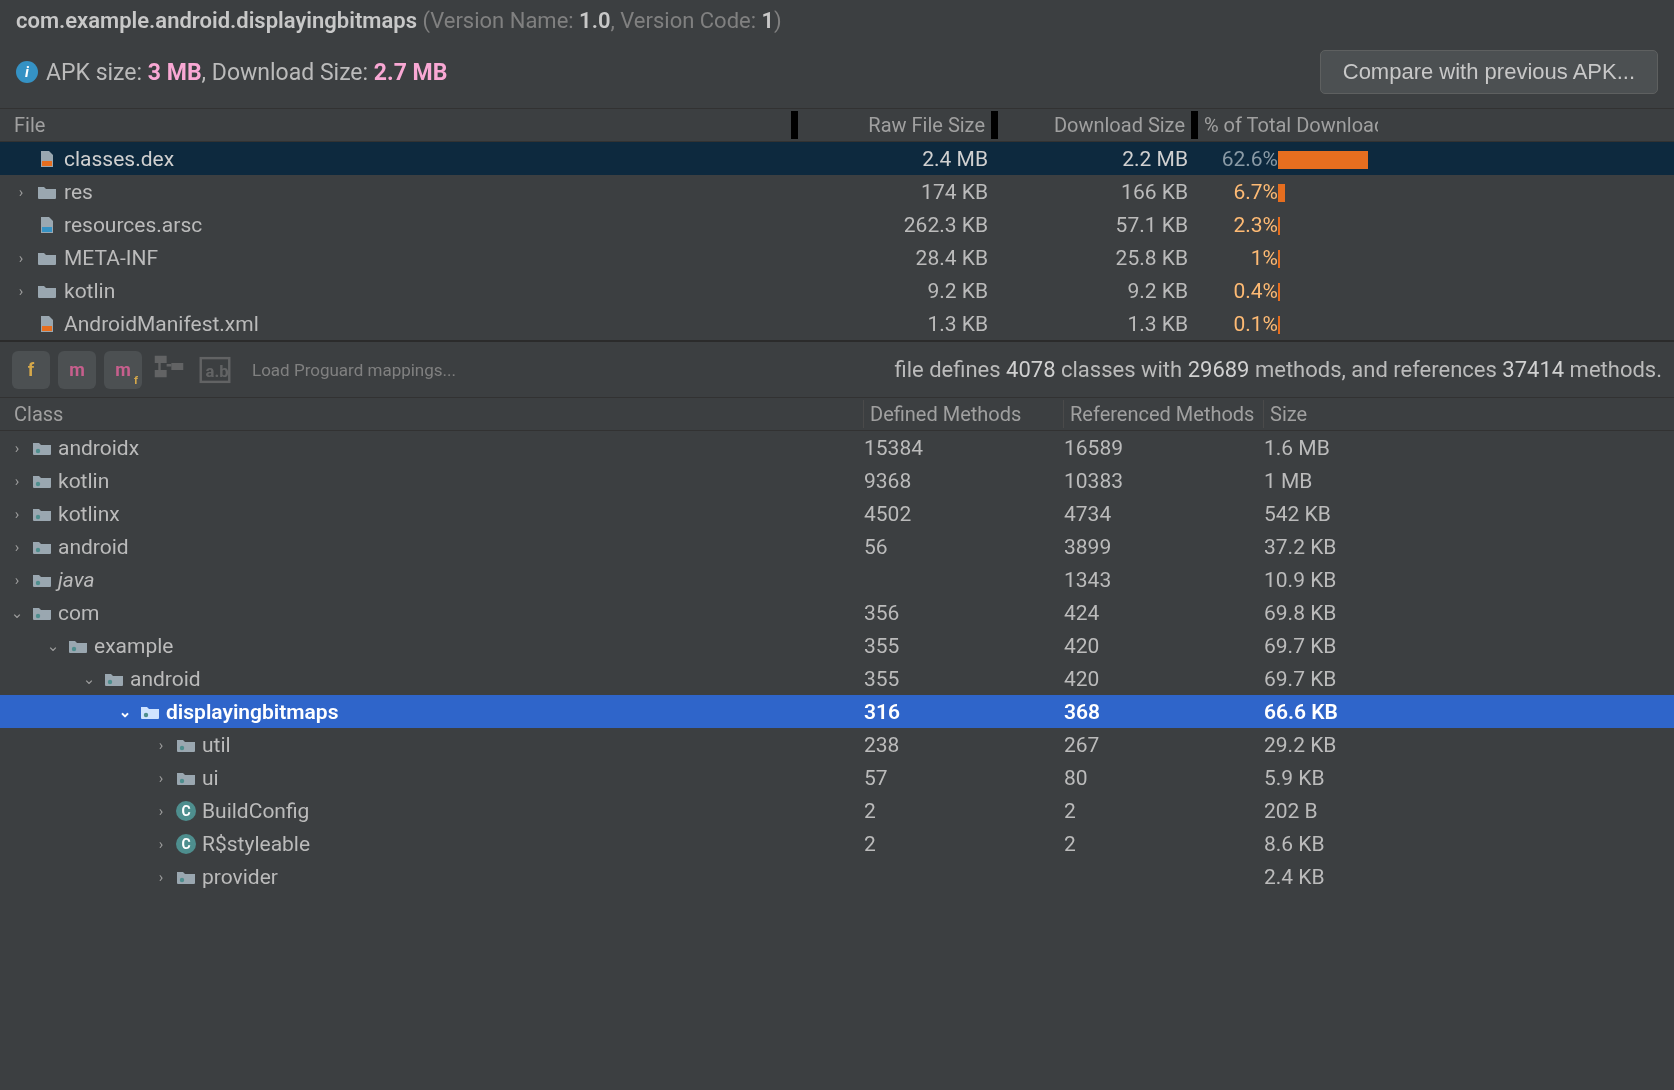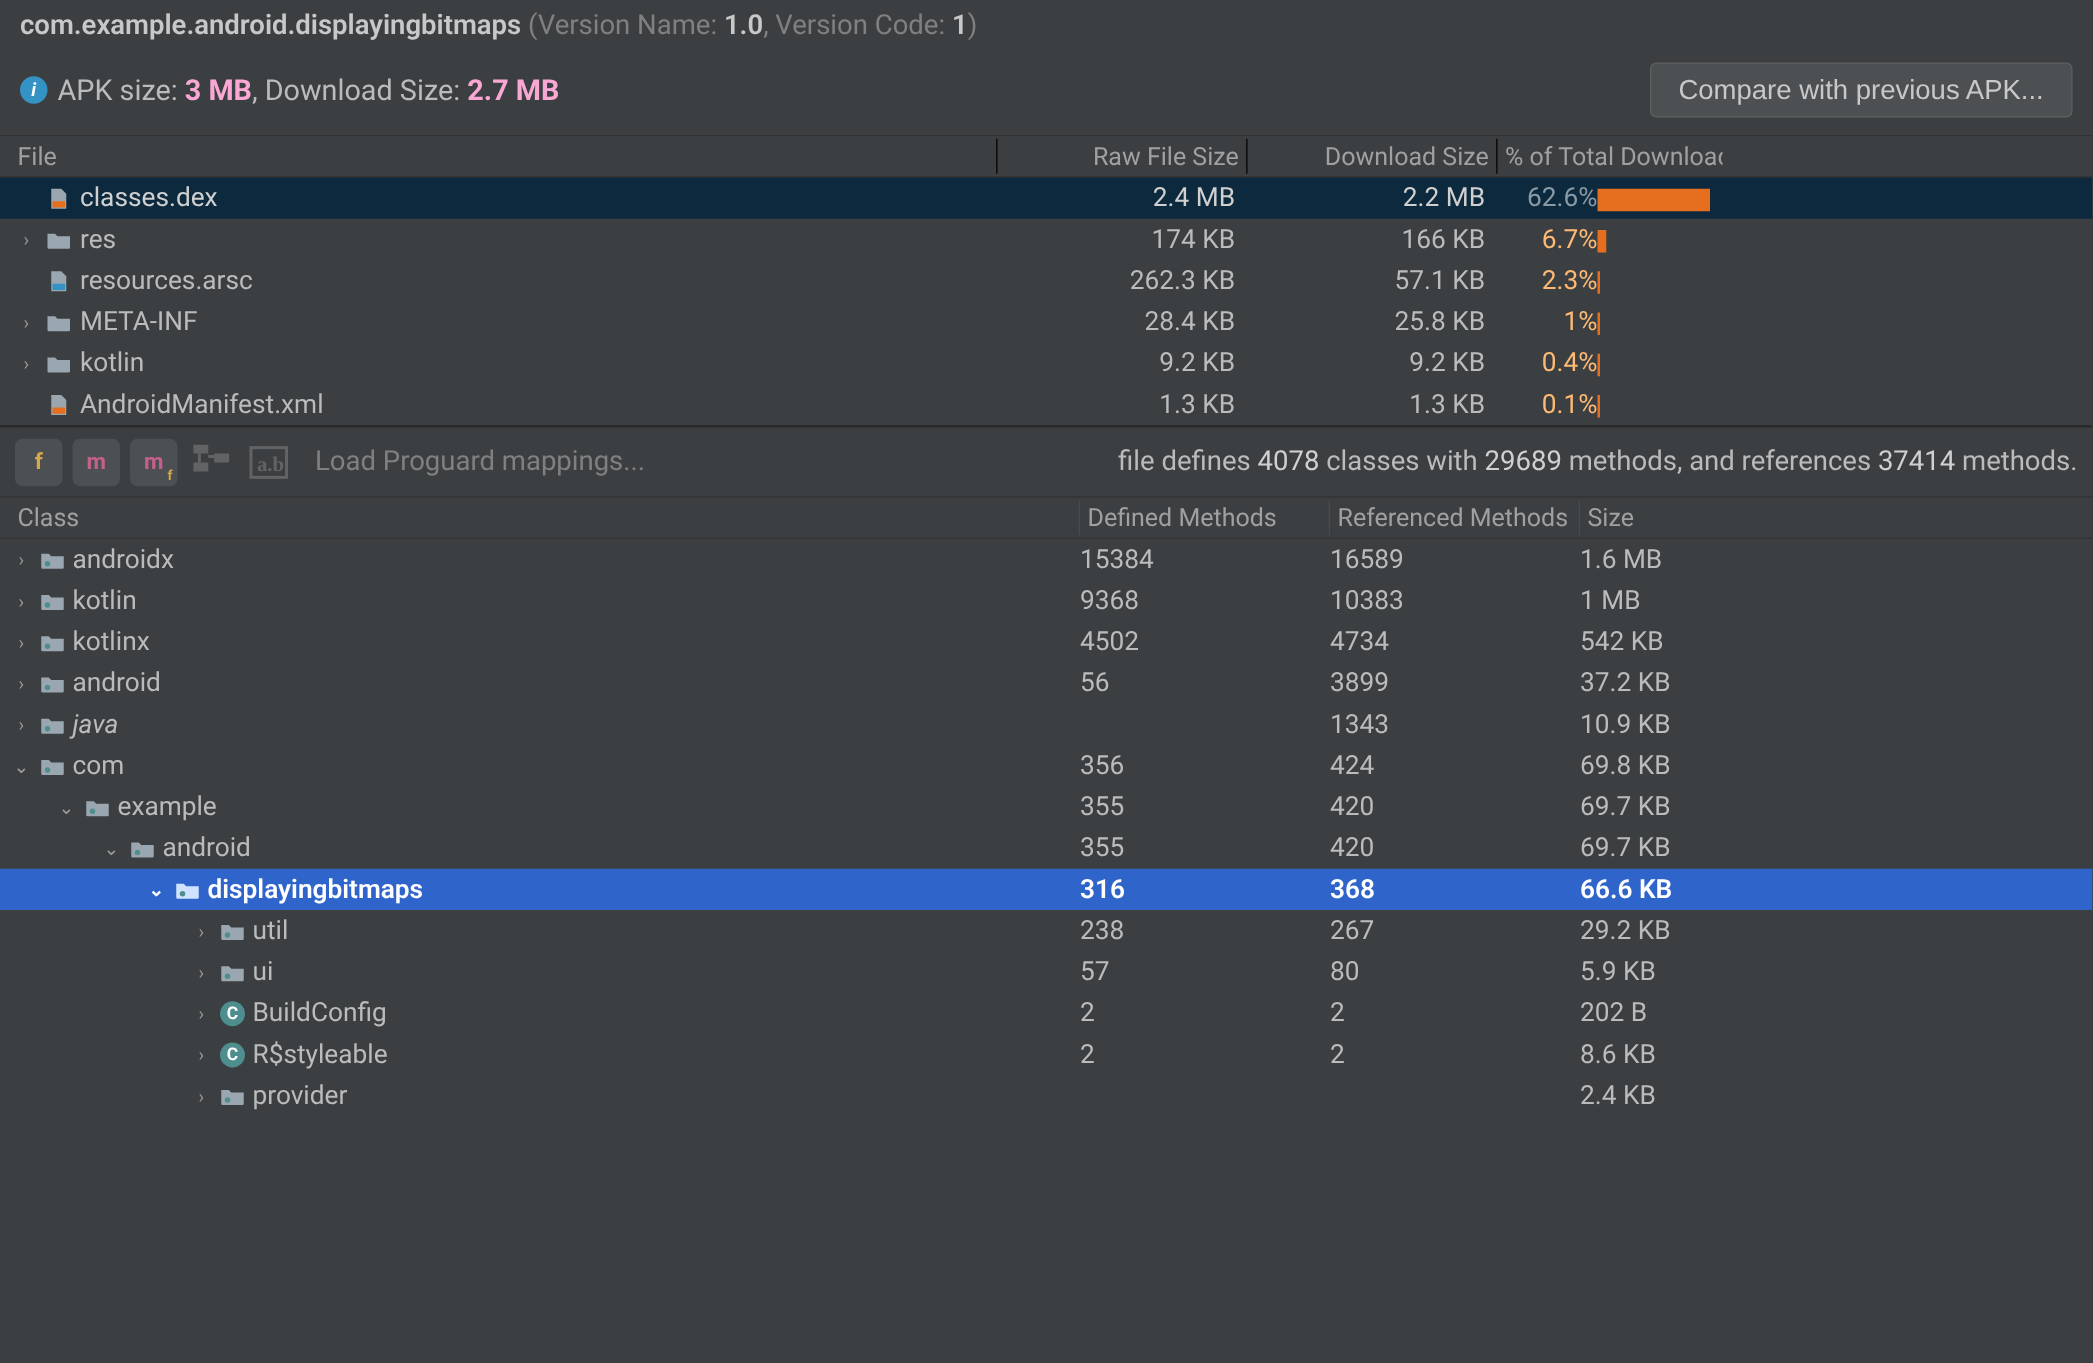--- a/index.html
+++ b/index.html
@@ -58,21 +58,21 @@
     padding-left: 8px;
     padding-right: 8px;
   }
   .file-head {
     background: #3c3f41;
     border-bottom: 1px solid #323232;
     height: 33px;
     color: #a0a0a0;
     font-size: 20px;
   }
-  .file-head > div { padding: 2px 6px; border-right: 1px solid #000000; white-space: nowrap; overflow: hidden; }
+  .file-head > div { padding: 2px 6px; border-right: 7px solid #000000; white-space: nowrap; overflow: hidden; }
   .file-head > div:last-child { border-right: none; }
   .file-row {
     height: 33px;
     font-size: 21px;
   }
   .file-row.selected { background: #0d293e; color: #d0d0d0; }
   .cell-file { display: flex; align-items: center; gap: 6px; padding-left: 4px; }
   .cell-right { text-align: right; padding-right: 10px; }
   .cell-pct { text-align: right; color: #fdba74; }
   .file-row.selected .cell-pct { color: #8a9aa5; }
@@ -98,27 +98,27 @@
     border-bottom: 1px solid #323232;
     background: #3c3f41;
     height: 58px;
   }
   .tb-btn {
     width: 38px; height: 38px; border-radius: 6px;
     background: #4c5052;
     display: inline-flex; align-items: center; justify-content: center;
     font-size: 18px; font-weight: 700;
   }
-  .tb-btn.dim { opacity: 0.5; background: transparent; font-family: Liberation Serif, serif; }
+  .tb-btn.dim { opacity: 0.5; background: transparent; }
   .tb-f { background:#4c5052; color:#d6a84a; }
   .tb-m { background:#4c5052; color:#c75f8d; }
   .tb-mf { background:#4c5052; color:#c75f8d; position:relative;}
   .tb-mf::after{ content:"f"; position:absolute; right:4px; bottom:2px; font-size:11px; color:#d6a84a;}
   .toolbar .link {
-    color: #808080; font-size: 22px; margin-left: 10px;
+    color: #808080; font-size: 17px; margin-left: 10px;
     cursor: pointer;
   }
   .toolbar .summary {
     margin-left: auto; color: #bbbbbb; font-size: 22px;
   }
   .toolbar .summary b { color: #d0d0d0; font-weight: 400; }
   
   .class-head, .class-row {
     display: grid;
     grid-template-columns: 856px 200px 200px 120px;

